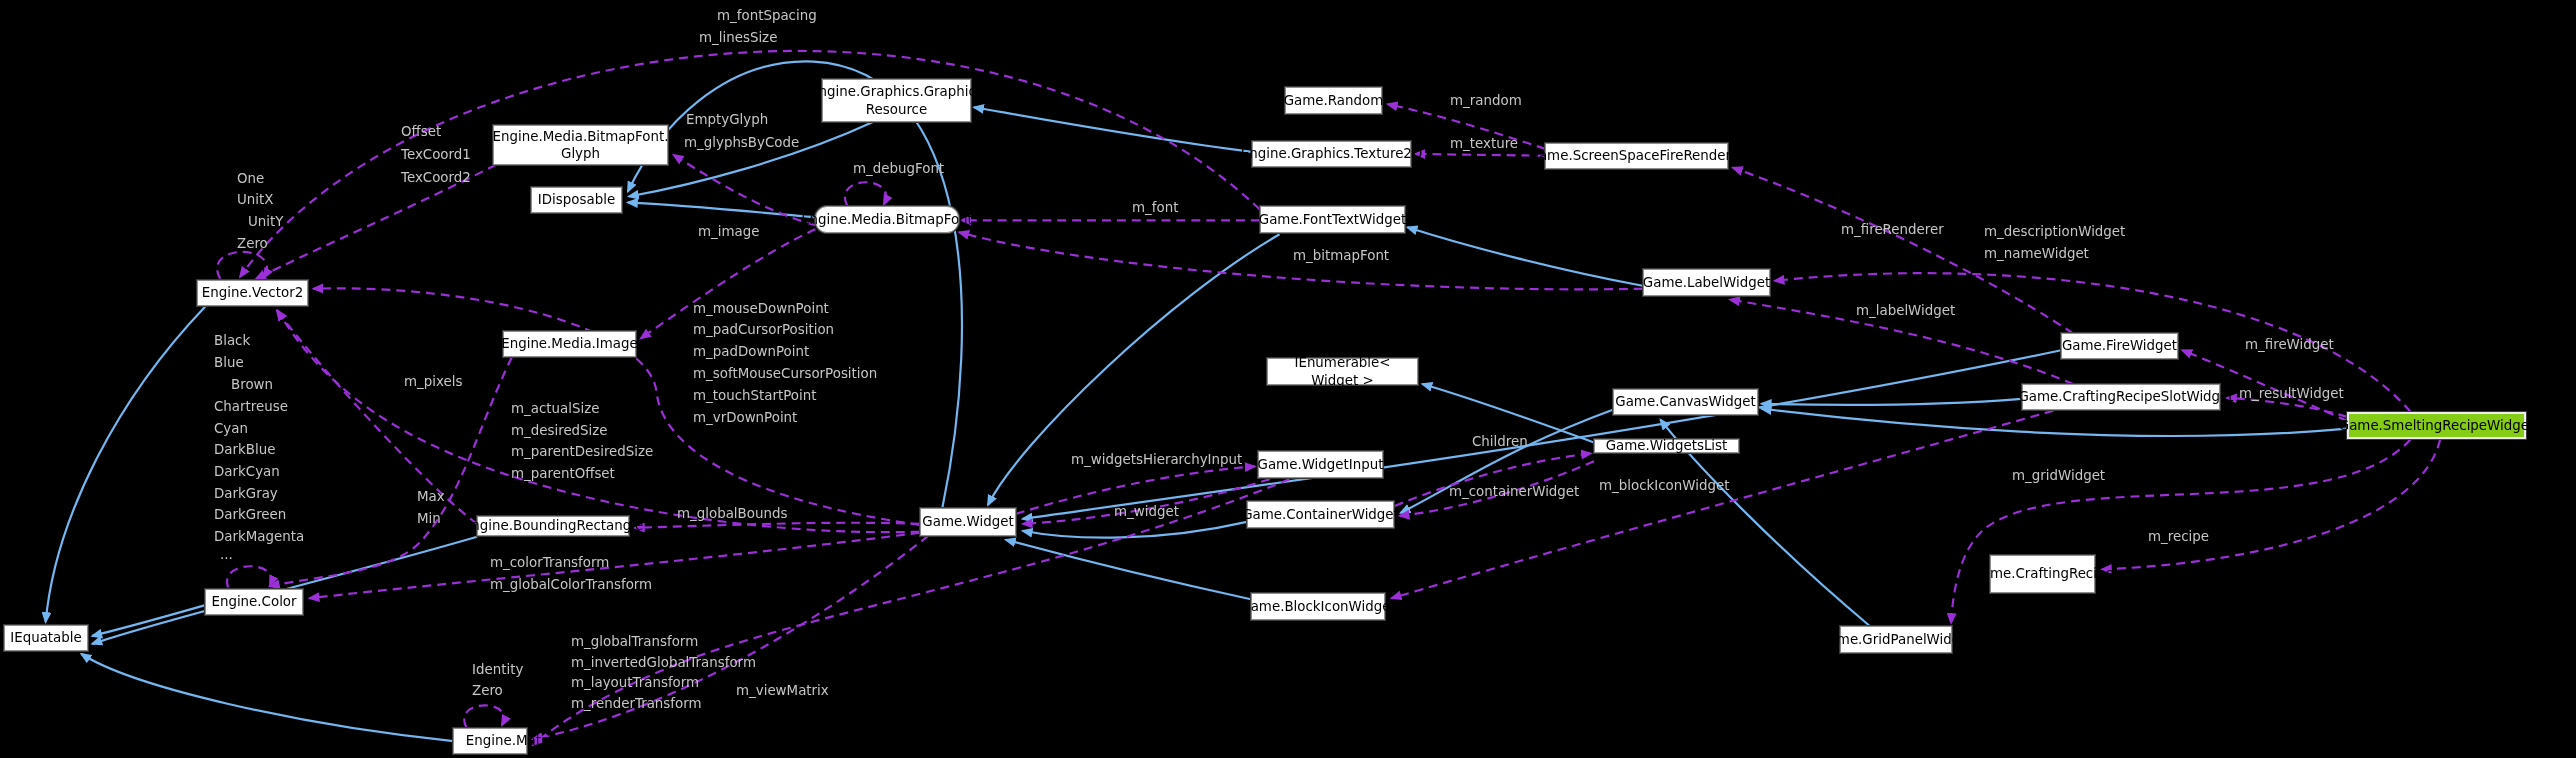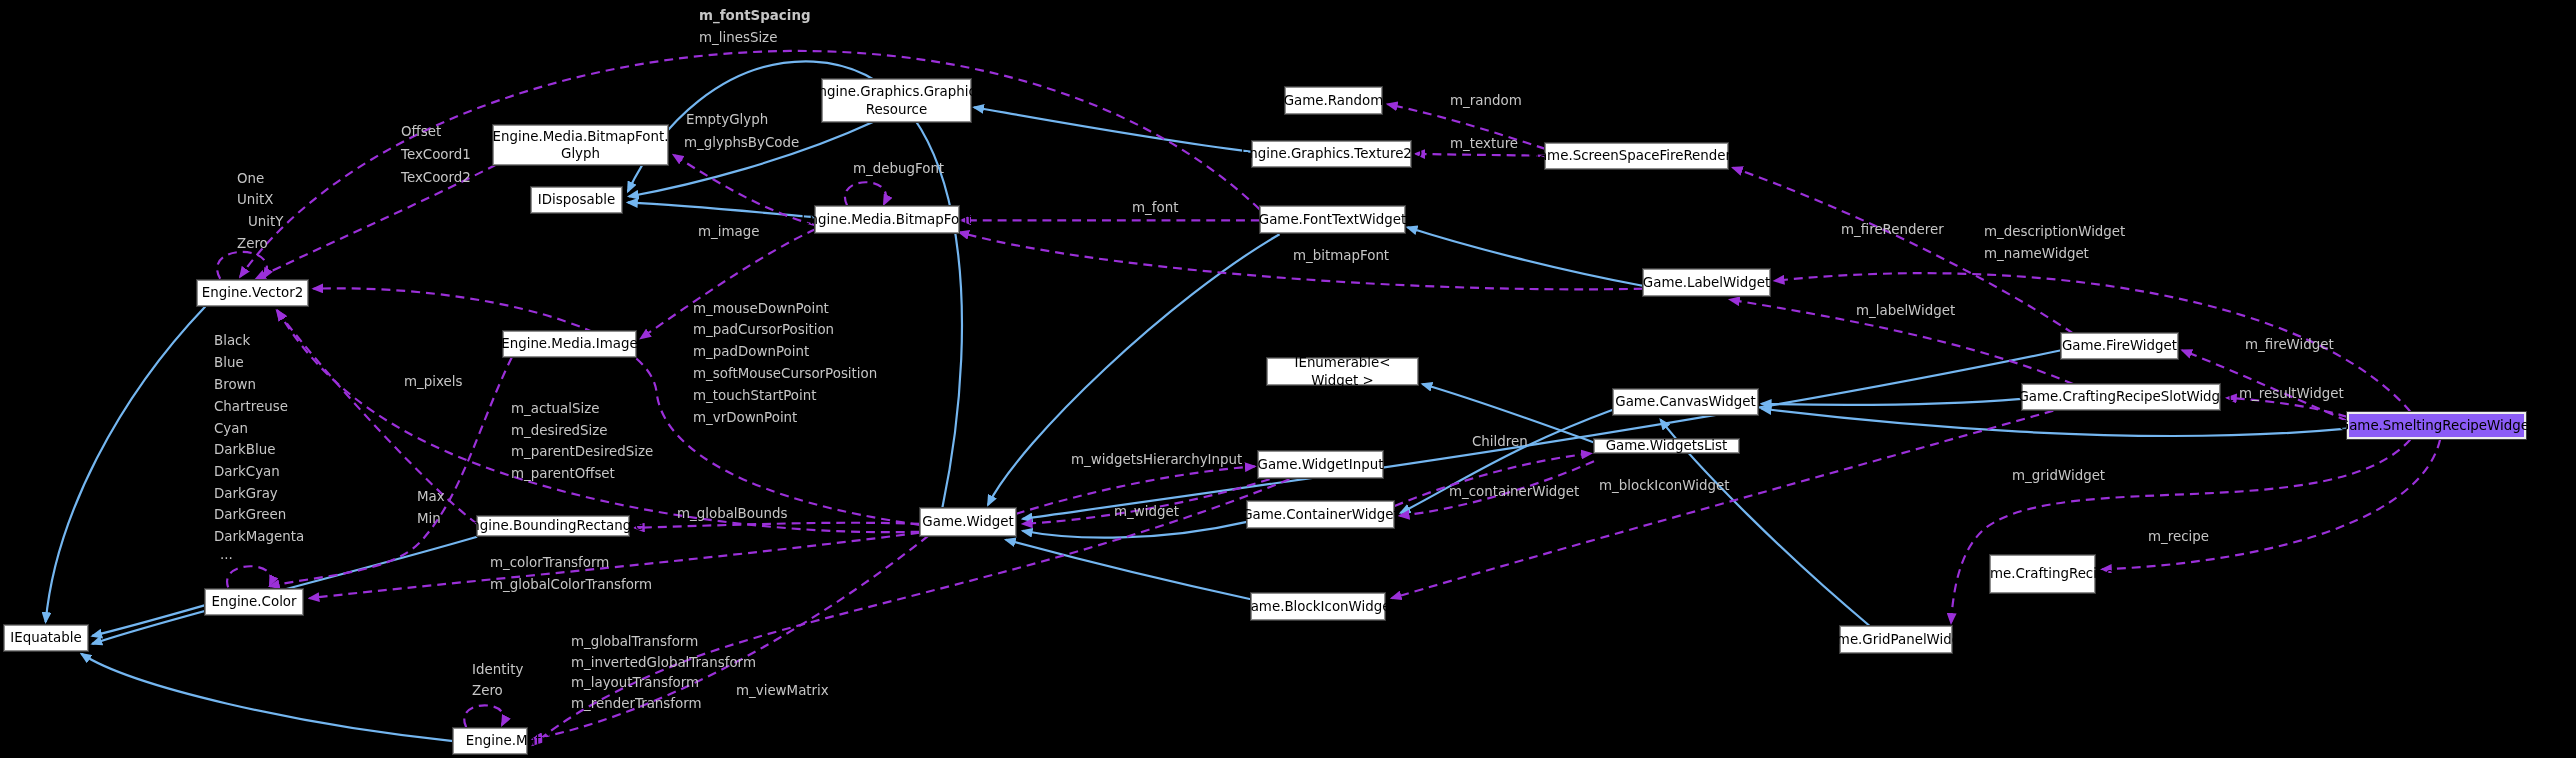--- a/index.html
+++ b/index.html
@@ -5,21 +5,21 @@
   html,body{margin:0;padding:0;background:#000;}
   #canvas{position:relative;width:2576px;height:759px;background:#000;overflow:hidden;
           font-family:"DejaVu Sans","Liberation Sans",sans-serif;}
   #edges{position:absolute;left:0;top:0;}
   .blue{fill:none;stroke:#74b6f0;stroke-width:2.2;}
   .purple{fill:none;stroke:#9b30d9;stroke-width:2.2;stroke-dasharray:9 6;}
   .node{position:absolute;background:#fff;border:1px solid #8f8f8f;color:#000;
         font-size:13.4px;line-height:1.3;text-align:center;white-space:pre-line;
         display:flex;align-items:center;justify-content:center;box-sizing:border-box;
         box-shadow:0 0 0 1px #3a3a3a;padding:1px 4px;}
-  .node.highlight{background:#8b5cf6;border:2px solid #ededed;}
+  .node.highlight{background:#84cc16;border:2px solid #ededed;}
   .edge-label{position:absolute;color:#c6c6c6;font-size:13.4px;white-space:nowrap;}
 </style>
 </head>
 <body>
 
 <div id="canvas">
 
   <svg id="edges" width="2576" height="759" viewBox="0 0 2597 765">
     <defs>
       <marker id="ab" markerWidth="12" markerHeight="10" refX="10" refY="5" orient="auto" markerUnits="userSpaceOnUse" viewBox="0 0 12 10">
@@ -77,21 +77,21 @@
     <path class="purple" marker-end="url(#ap)" d="M936,540 C802,646 652,723 537,745"></path>
     <path class="purple" marker-end="url(#ap)" d="M1300,483 C1082,572 842,612 702,662 C622,692 566,726 537,751"></path>
     <path class="purple" marker-end="url(#ap)" d="M822,231 C770,255 705,300 646,341"></path>
     <path class="purple" marker-end="url(#ap)" d="M516,360 C482,430 466,500 424,546 C394,578 322,580 272,591"></path>
     <path class="purple" marker-end="url(#ap)" d="M230,592 C220,564 284,564 272,590"></path>
     <path class="purple" marker-end="url(#ap)" d="M470,733 C456,704 520,704 506,731"></path>
     <path class="purple" marker-end="url(#ap)" d="M481,528 C432,492 332,382 279,313"></path>
   </svg>
 
   <div id="labels">
-      <div class="edge-label" style="left: 699px; top: 8px; font-weight: bold;">m_fontSpacing</div>
+      <div class="edge-label" style="left: 717px; top: 8px;">m_fontSpacing</div>
       <div class="edge-label" style="left: 699px; top: 30px;">m_linesSize</div>
       <div class="edge-label" style="left: 686px; top: 112px;">EmptyGlyph</div>
       <div class="edge-label" style="left: 684px; top: 135px;">m_glyphsByCode</div>
       <div class="edge-label" style="left: 853px; top: 161px;">m_debugFont</div>
       <div class="edge-label" style="left: 401px; top: 124px;">Offset</div>
       <div class="edge-label" style="left: 401px; top: 147px;">TexCoord1</div>
       <div class="edge-label" style="left: 401px; top: 170px;">TexCoord2</div>
       <div class="edge-label" style="left: 237px; top: 171px;">One</div>
       <div class="edge-label" style="left: 237px; top: 192px;">UnitX</div>
       <div class="edge-label" style="left: 236px; top: 214px; margin-left: 12px;">UnitY</div>
@@ -125,21 +125,21 @@
       <div class="edge-label" style="left: 511px; top: 444px;">m_parentDesiredSize</div>
       <div class="edge-label" style="left: 511px; top: 466px;">m_parentOffset</div>
       <div class="edge-label" style="left: 404px; top: 374px;">m_pixels</div>
       <div class="edge-label" style="left: 417px; top: 489px;">Max</div>
       <div class="edge-label" style="left: 417px; top: 511px;">Min</div>
       <div class="edge-label" style="left: 677px; top: 506px;">m_globalBounds</div>
       <div class="edge-label" style="left: 490px; top: 555px;">m_colorTransform</div>
       <div class="edge-label" style="left: 490px; top: 577px;">m_globalColorTransform</div>
       <div class="edge-label" style="left: 214px; top: 333px;">Black</div>
       <div class="edge-label" style="left: 214px; top: 355px;">Blue</div>
-      <div class="edge-label" style="left: 214px; top: 377px;">Brown</div>
+      <div class="edge-label" style="left: 231px; top: 377px;">Brown</div>
       <div class="edge-label" style="left: 214px; top: 399px;">Chartreuse</div>
       <div class="edge-label" style="left: 214px; top: 421px;">Cyan</div>
       <div class="edge-label" style="left: 214px; top: 442px;">DarkBlue</div>
       <div class="edge-label" style="left: 214px; top: 464px;">DarkCyan</div>
       <div class="edge-label" style="left: 214px; top: 486px;">DarkGray</div>
       <div class="edge-label" style="left: 214px; top: 507px;">DarkGreen</div>
       <div class="edge-label" style="left: 214px; top: 529px;">DarkMagenta</div>
       <div class="edge-label" style="left: 220px; top: 547px;">...</div>
       <div class="edge-label" style="left: 472px; top: 662px;">Identity</div>
       <div class="edge-label" style="left: 472px; top: 683px;">Zero</div>
@@ -148,21 +148,21 @@
       <div class="edge-label" style="left: 571px; top: 675px;">m_layoutTransform</div>
       <div class="edge-label" style="left: 571px; top: 696px;">m_renderTransform</div>
       <div class="edge-label" style="left: 736px; top: 683px;">m_viewMatrix</div>
     </div>
   <div id="nodes">
       <div class="node" style="left: 493px; top: 125px; width: 175px; height: 40px;">Engine.Media.BitmapFont.
 Glyph</div>
       <div class="node" style="left: 822px; top: 79px; width: 149px; height: 43px;">Engine.Graphics.Graphics
 Resource</div>
       <div class="node" style="left: 531px; top: 187px; width: 91px; height: 26px;">IDisposable</div>
-      <div class="node" style="left: 815px; top: 206px; width: 144px; height: 27px;">Engine.Media.BitmapFont</div>
+      <div class="node" style="left: 815px; top: 206px; width: 144px; height: 27px; border-radius: 12px;">Engine.Media.BitmapFont</div>
       <div class="node" style="left: 1285px; top: 87px; width: 97px; height: 27px;">Game.Random</div>
       <div class="node" style="left: 1252px; top: 141px; width: 159px; height: 26px;">Engine.Graphics.Texture2D</div>
       <div class="node" style="left: 1545px; top: 143px; width: 183px; height: 26px;">Game.ScreenSpaceFireRenderer</div>
       <div class="node" style="left: 1260px; top: 206px; width: 145px; height: 27px;">Game.FontTextWidget</div>
       <div class="node" style="left: 1643px; top: 269px; width: 127px; height: 27px;">Game.LabelWidget</div>
       <div class="node" style="left: 2061px; top: 333px; width: 117px; height: 26px;">Game.FireWidget</div>
       <div class="node" style="left: 2022px; top: 384px; width: 198px; height: 26px; padding-left: 14px;">Game.CraftingRecipeSlotWidget</div>
       <div class="node highlight" style="left: 2347px; top: 412px; width: 179px; height: 27px;">Game.SmeltingRecipeWidget</div>
       <div class="node" style="left: 1267px; top: 358px; width: 151px; height: 27px;">IEnumerable&lt; Widget &gt;</div>
       <div class="node" style="left: 1613px; top: 389px; width: 145px; height: 26px;">Game.CanvasWidget</div>

